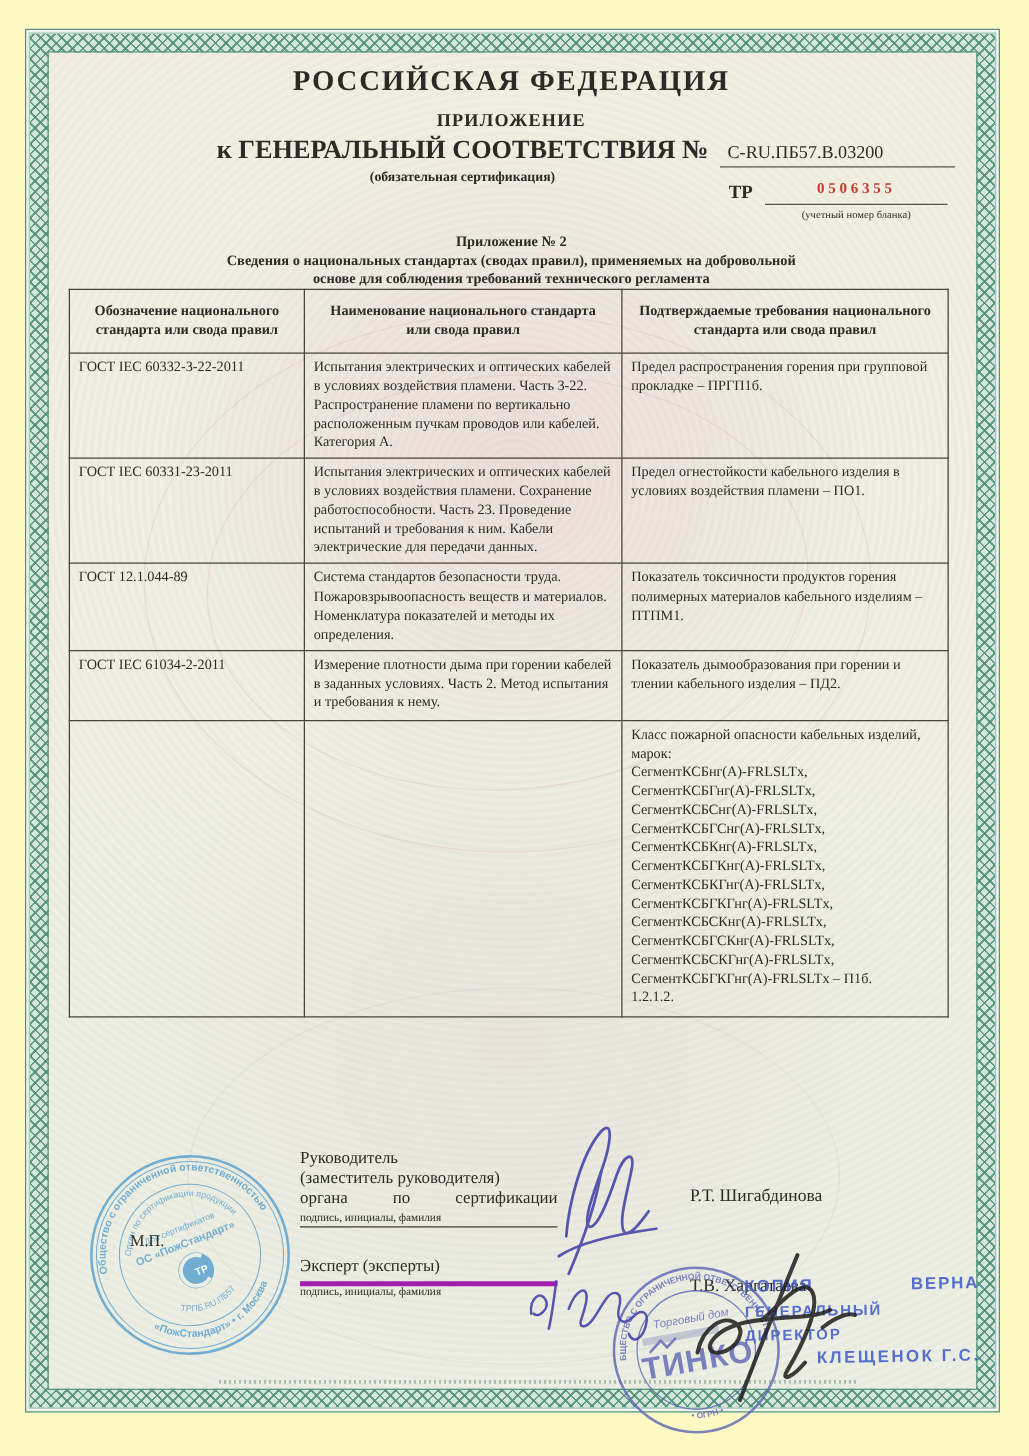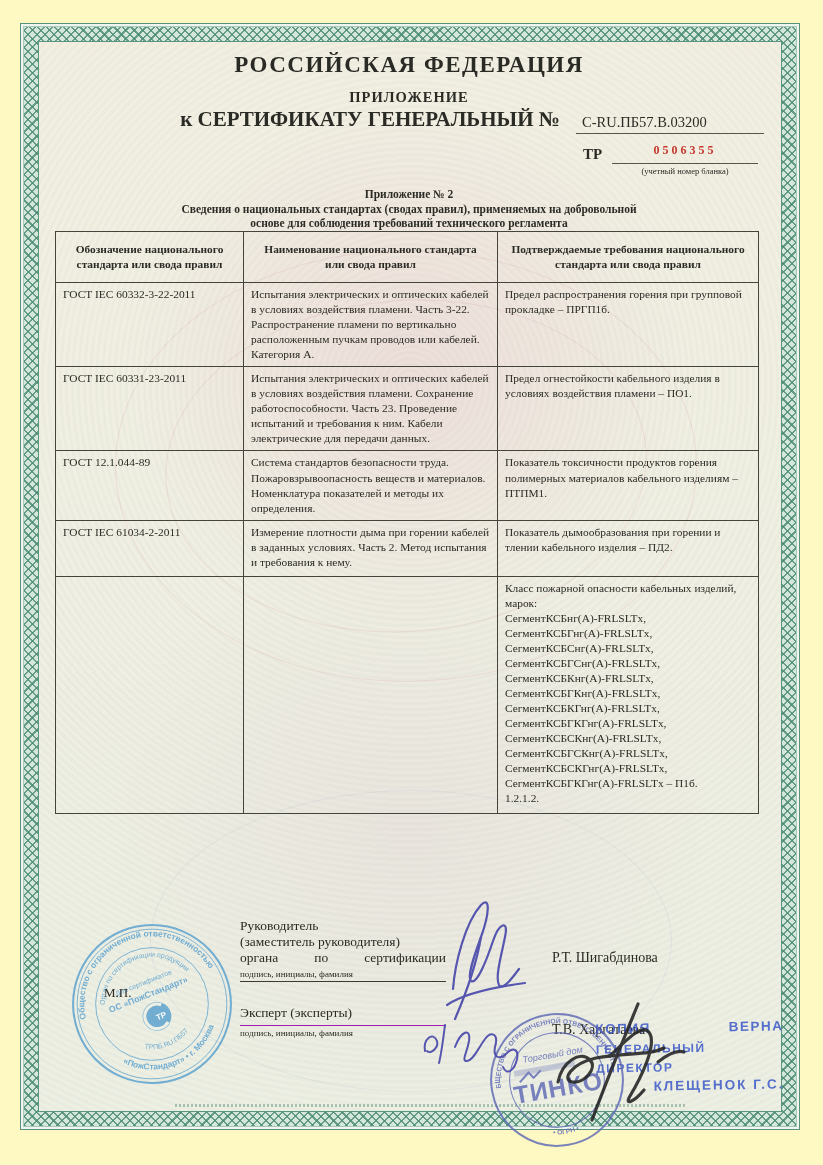--- a/index.html
+++ b/index.html
@@ -52,21 +52,21 @@
   tr.r-head{height:51px;} tr.r1{height:82px;} tr.r2{height:72px;} tr.r3{height:65px;}
   tr.r4{height:56px;} tr.r5{height:237px;}
   .marks div{white-space:nowrap;}
   
   .mp{position:absolute;left:104px;top:985px;font-size:13px;z-index:7;}
   .role1{position:absolute;left:240px;top:918px;width:206px;font-size:13.5px;line-height:1.2;
         border-bottom:1px solid #3a3a33;padding-bottom:14px;z-index:6;}
   .role1 .just{display:block;text-align:justify;text-align-last:justify;}
   .sign-note1{position:absolute;left:240px;top:969px;font-size:9px;}
   .role2{position:absolute;left:240px;top:1005px;width:206px;font-size:13.5px;
-        border-bottom:1px solid #a21caf;padding-bottom:4px;z-index:6;}
+        border-bottom:4px solid #a21caf;padding-bottom:4px;z-index:6;}
   .sign-note2{position:absolute;left:240px;top:1028px;font-size:9px;}
   .name1{position:absolute;left:552px;top:950px;font-size:14px;z-index:6;}
   .name2{position:absolute;left:552px;top:1022px;font-size:14px;z-index:6;}
   
   .stamp1{position:absolute;left:70px;top:922px;width:164px;height:164px;opacity:.82;
         transform:rotate(-22deg);z-index:5;}
   .stamp2{position:absolute;left:485px;top:1008px;width:144px;height:144px;opacity:.8;
         transform:rotate(-10deg);z-index:8;}
   .copy-stamp{position:absolute;left:596px;top:1018px;width:188px;z-index:7;
         font-family:"Liberation Sans",sans-serif;font-weight:bold;color:#3c58c8;opacity:.85;
@@ -87,22 +87,23 @@
       <div class="paper"></div>
     </div>
   </div>
   <div class="guilloche g1"></div>
   <div class="guilloche g2"></div>
   <div class="guilloche g3"></div>
   <div class="microtext"></div>
 
   <div class="t-country">РОССИЙСКАЯ ФЕДЕРАЦИЯ</div>
   <div class="t-annex-word">ПРИЛОЖЕНИЕ</div>
-  <div class="t-cert-line">к СЕРТИФИКАТУ ГЕНЕРАЛЬНЫЙ  №</div>
+  <div class="t-cert-line">к ГЕНЕРАЛЬНЫЙ СООТВЕТСТВИЯ  №</div>
   <div class="t-cert-number">C-RU.ПБ57.В.03200</div>
+  <div class="t-mandatory">(обязательная сертификация)</div>
   <div class="t-tr">ТР</div>
   <div class="t-blank-number">0506355</div>
   <div class="t-blank-note">(учетный номер бланка)</div>
 
   <div class="a-title">Приложение № 2</div>
   <div class="a-sub1">Сведения о национальных стандартах (сводах правил), применяемых на добровольной</div>
   <div class="a-sub2">основе для соблюдения требований технического регламента</div>
 
   <table class="std">
     <colgroup>

